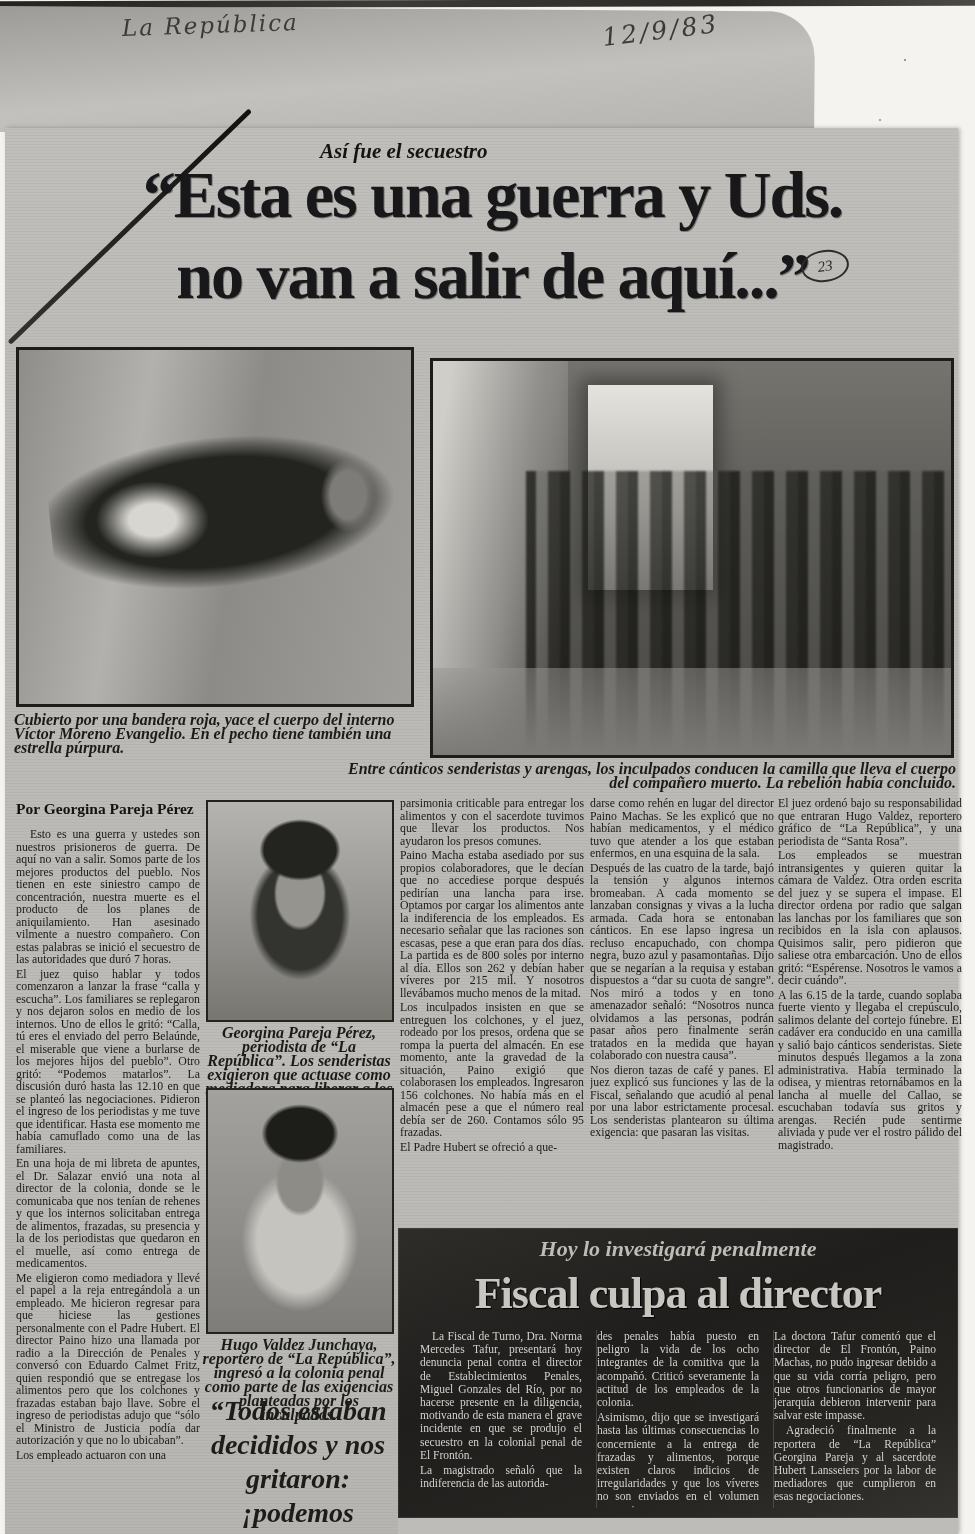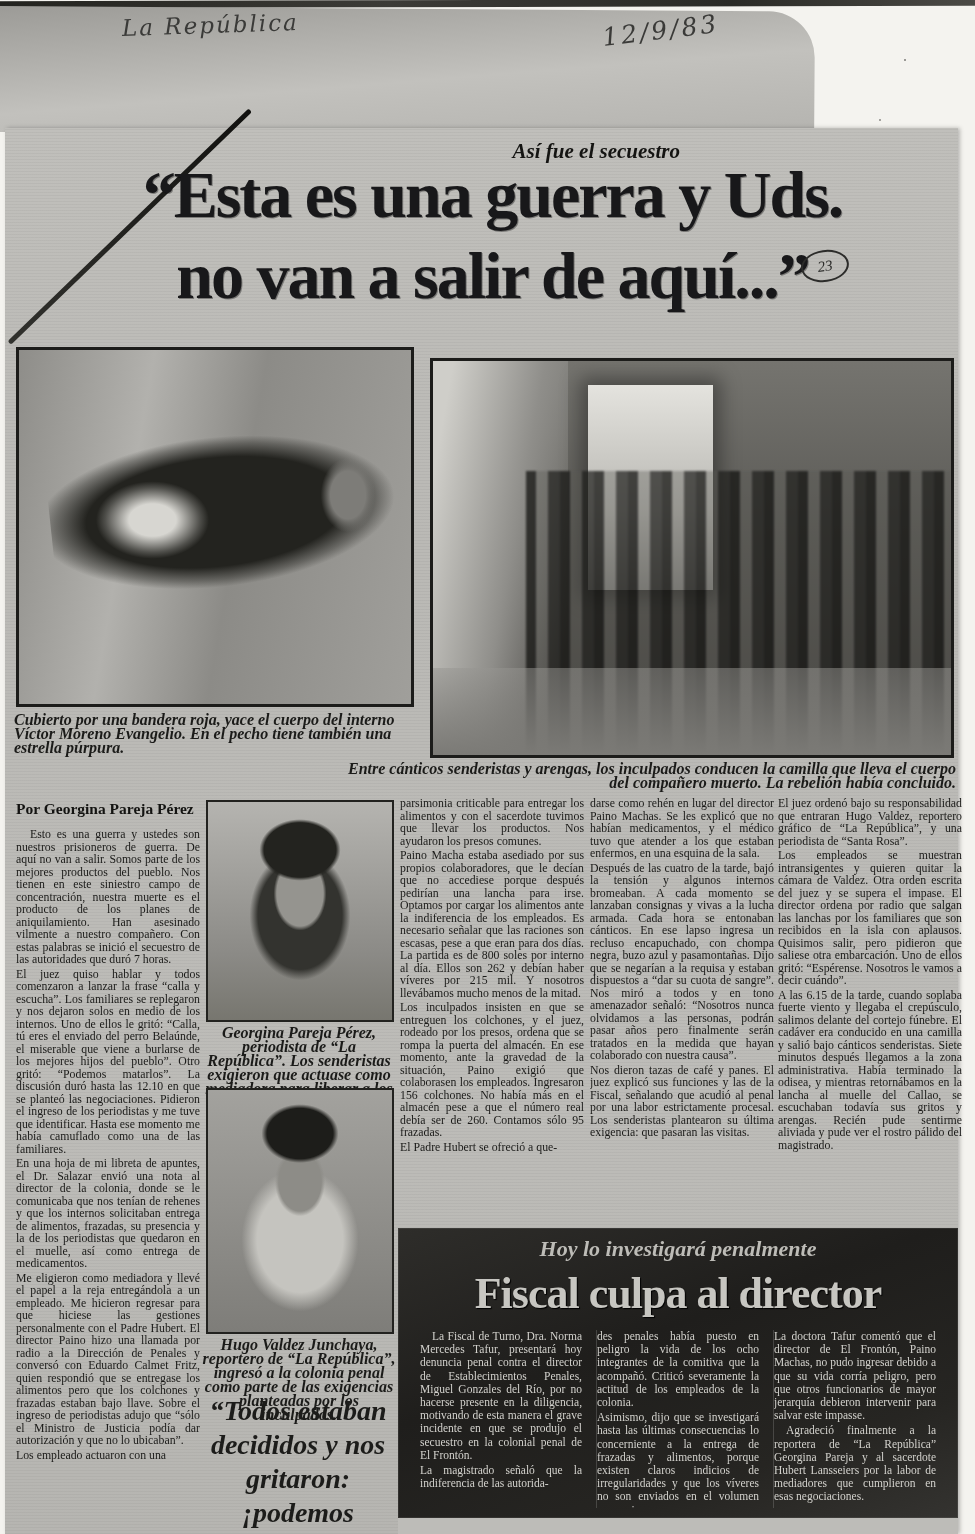--- a/index.html
+++ b/index.html
@@ -16,21 +16,21 @@
   .top-paper{left:0;top:6px;width:815px;height:126px;background:linear-gradient(175deg,#9c9b97,#c2c1bd 55%,#b4b3af);border-top-right-radius:46px;transform:rotate(0.4deg);transform-origin:0 0;}
   .hand{font-style:italic;color:#3a3a38;font-family:"DejaVu Serif",serif;}
   .hand-pub{left:122px;top:12px;font-size:23px;transform:rotate(-2deg);letter-spacing:2px;}
   .hand-date{left:602px;top:16px;font-size:25px;transform:rotate(-7deg);letter-spacing:3px;}
 
   
   .clipping{left:5px;top:128px;width:953px;height:1406px;background:linear-gradient(180deg,#c0bfbb,#bab9b5 30%,#bdbcb8 70%,#b6b5b1);box-shadow:2px 0 4px rgba(0,0,0,.25);}
   .clipping .grain{position:absolute;inset:0;background:repeating-linear-gradient(0deg,rgba(0,0,0,.035) 0 1px,transparent 1px 3px);pointer-events:none;}
   .pen-stroke{left:252px;top:112px;width:335px;height:5px;background:linear-gradient(90deg,#11110f,#32322e);transform:rotate(136deg);transform-origin:0 0;border-radius:3px;}
 
-  .kicker{left:320px;top:139px;width:360px;text-align:right;font-size:21px;font-weight:bold;font-style:italic;color:#141412;}
+  .kicker{left:320px;top:139px;width:360px;text-align:left;font-size:21px;font-weight:bold;font-style:italic;color:#141412;}
   .headline{left:25px;width:935px;text-align:center;font-weight:bold;color:#18181a;font-size:66px;line-height:1;letter-spacing:-2px;text-shadow:1px 1px 0 rgba(0,0,0,.35);}
   .hl1{top:162px;}
   .hl2{top:243px;}
   .circle23{left:801px;top:250px;width:44px;height:28px;border:2px solid #2c2c2a;border-radius:50%;text-align:center;font-size:15px;font-style:italic;color:#2c2c2a;line-height:28px;transform:rotate(-8deg);}
 
   
   .photo{border:3px solid #1c1c1a;box-sizing:border-box;overflow:hidden;}
   .photo-left{left:16px;top:347px;width:398px;height:360px;background:linear-gradient(100deg,#8e8d89,#b2b1ad 30%,#8c8b87 55%,#a09f9b);}
   .pl-body{position:absolute;left:8%;top:18%;width:88%;height:55%;background:radial-gradient(ellipse 65% 48% at 48% 50%,#23231f 58%,rgba(35,35,31,.4) 72%,transparent 80%);transform:rotate(-6deg);}
   .pl-fold{position:absolute;left:14%;top:30%;width:40%;height:36%;background:radial-gradient(ellipse 50% 42% at 50% 50%,#d7d6d1 30%,rgba(215,214,209,.25) 60%,transparent 72%);}

